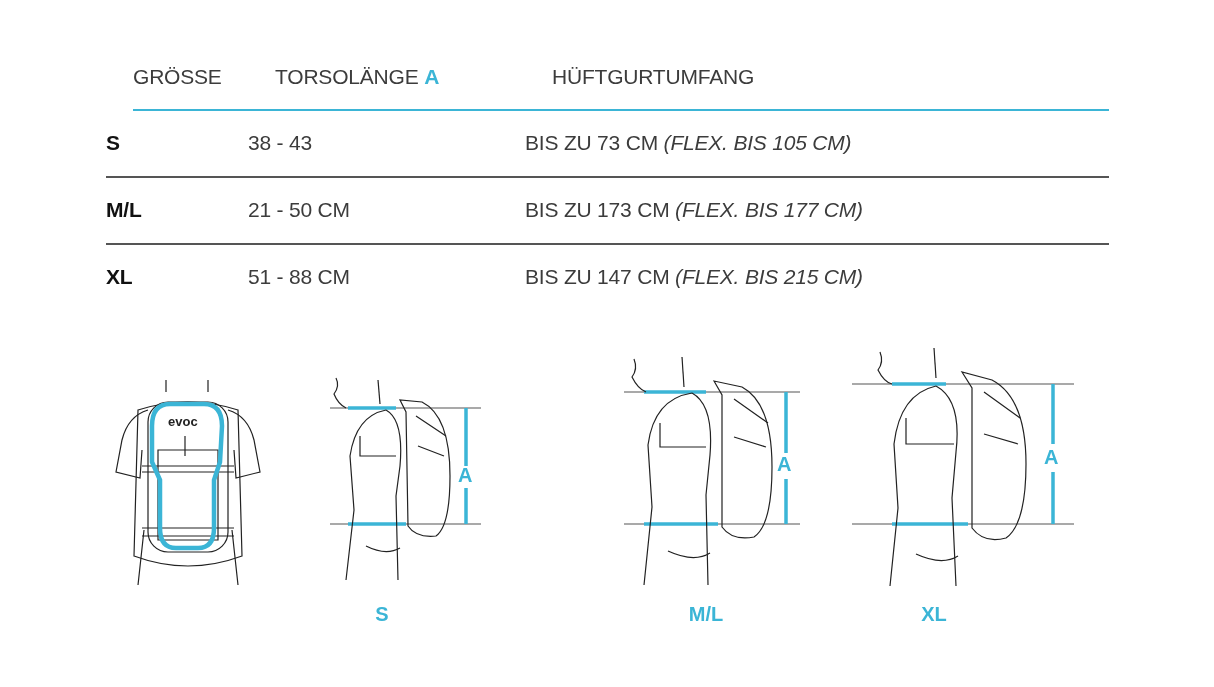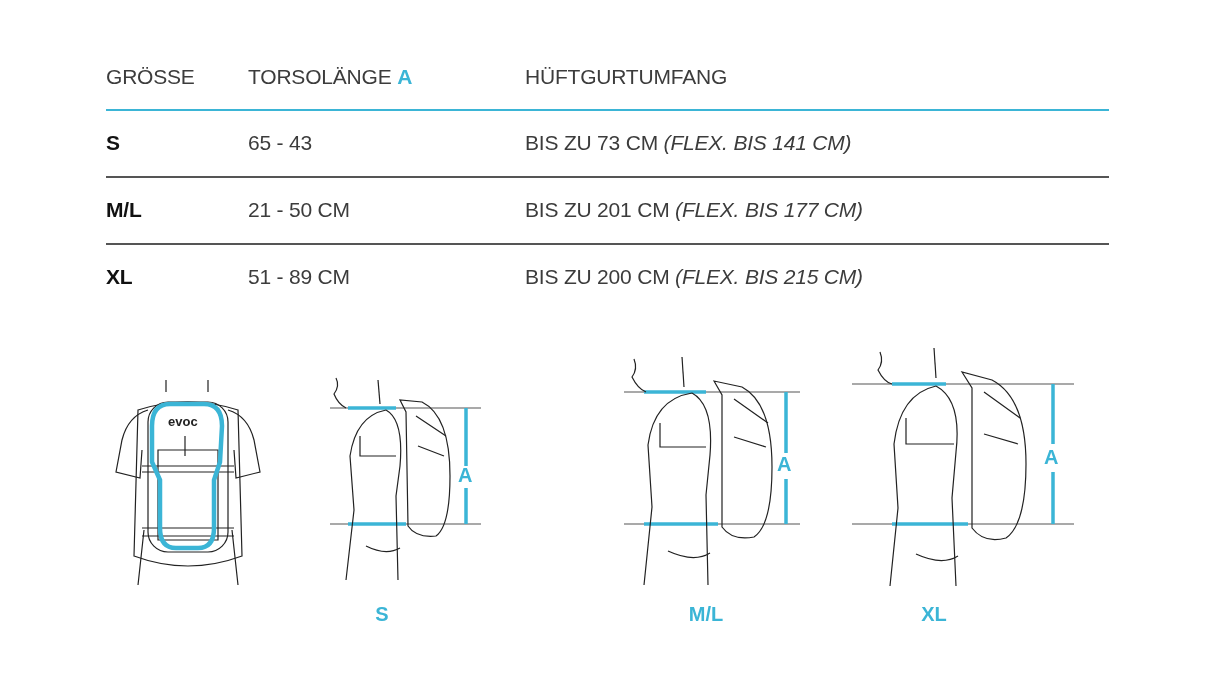--- a/index.html
+++ b/index.html
@@ -1,20 +1,20 @@
 <!DOCTYPE html>
 <html><head>
   <meta charset="utf-8">
   <style>
     html, body { margin: 0; padding: 0; background: #ffffff; }
     body { width: 1214px; height: 687px; position: relative; overflow: hidden;
            font-family: "Liberation Sans", "DejaVu Sans", sans-serif; color: #333333; }
 
     .size-table { position: absolute; left: 106px; top: 56px; width: 1003px; }
-    .thead { position: relative; height: 53px; border-bottom: 2px solid #3bb5d6; }
+    .thead { position: relative; height: 53px; border-bottom: 2px solid #3bb5d6; margin-left: 27px; }
     .th { position: absolute; top: 9px; font-size: 21px; font-weight: 300; color: #3c3c3c;
           letter-spacing: -0.2px; }
     .th .accent { color: #3bb5d6; font-weight: 700; }
     .row { position: relative; height: 65px; border-bottom: 2px solid #555555; }
     .row.last { border-bottom: none; }
     .cell { position: absolute; top: 20px; font-size: 21px; color: #3c3c3c; letter-spacing: -0.2px; }
     .cell.size { font-weight: 700; color: #111111; }
     .cell .flex { font-style: italic; }
     .c1 { left: 0; } .c2 { left: 142px; } .c3 { left: 419px; }
 
@@ -31,39 +31,39 @@
     <span class="th c1">GRÖSSE</span>
     <span class="th c2">
       <span>TORSOLÄNGE</span>
       <span class="accent">A</span>
     </span>
     <span class="th c3">HÜFTGURTUMFANG</span>
   </div>
 
   <div class="row">
     <span class="cell c1 size">S</span>
-    <span class="cell c2">65 - 43</span>
+    <span class="cell c2">38 - 43</span>
     <span class="cell c3">
       <span>BIS ZU 73 CM</span>
-      <span class="flex">(FLEX. BIS 141 CM)</span>
+      <span class="flex">(FLEX. BIS 105 CM)</span>
     </span>
   </div>
   <div class="row">
     <span class="cell c1 size">M/L</span>
     <span class="cell c2">21 - 50 CM</span>
     <span class="cell c3">
-      <span>BIS ZU 201 CM</span>
+      <span>BIS ZU 173 CM</span>
       <span class="flex">(FLEX. BIS 177 CM)</span>
     </span>
   </div>
   <div class="row last">
     <span class="cell c1 size">XL</span>
-    <span class="cell c2">51 - 89 CM</span>
+    <span class="cell c2">51 - 88 CM</span>
     <span class="cell c3">
-      <span>BIS ZU 200 CM</span>
+      <span>BIS ZU 147 CM</span>
       <span class="flex">(FLEX. BIS 215 CM)</span>
     </span>
   </div>
 </div>
 
 <div class="figure" style="left:108px; top:380px;">
   <svg width="160" height="210" viewBox="0 0 160 210" fill="none" stroke="#222" stroke-width="1.2">
     <path d="M58 12 L58 0 M100 12 L100 0"></path>
     <path d="M40 30 Q20 36 14 60 L8 92 L32 98 L34 70"></path>
     <path d="M120 30 Q140 36 146 60 L152 92 L128 98 L126 70"></path>

